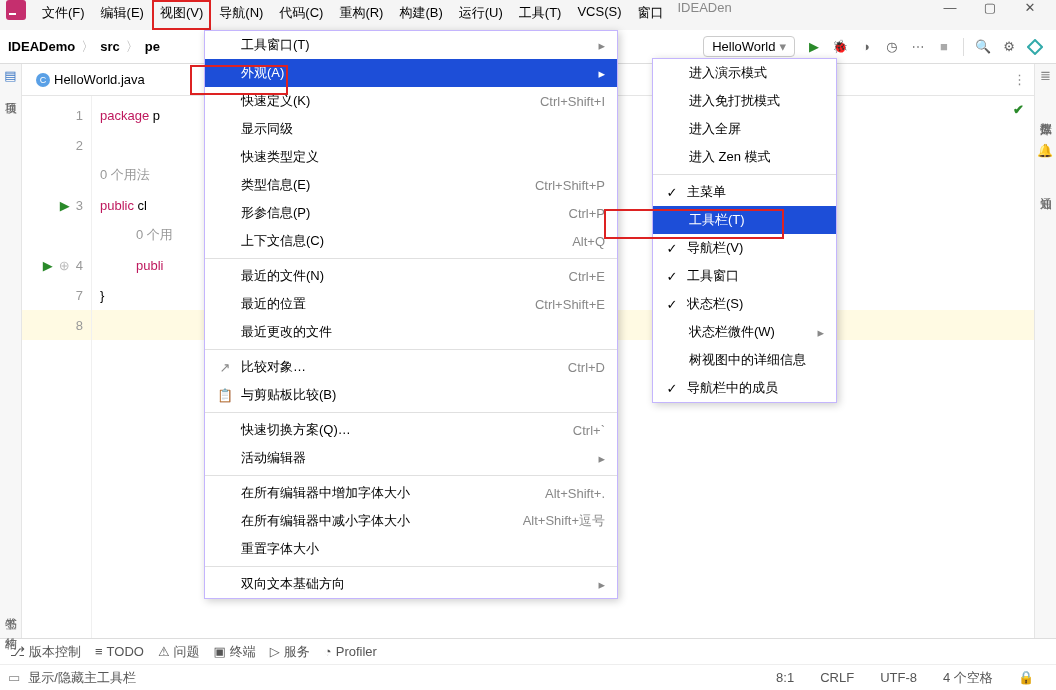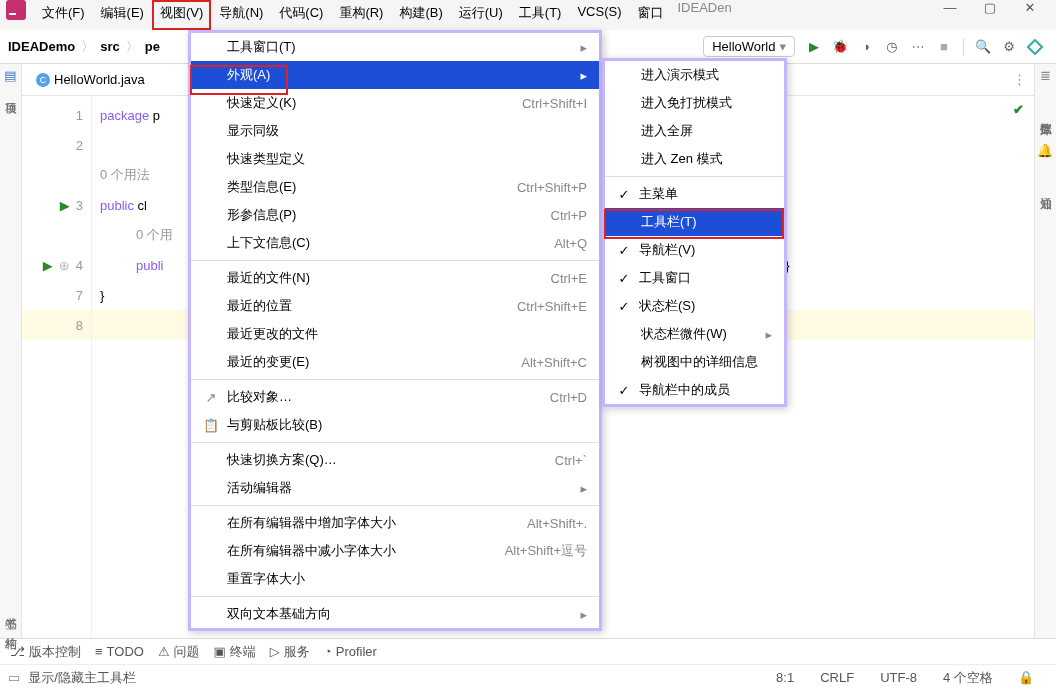--- a/index.html
+++ b/index.html
@@ -36,51 +36,51 @@
 .tab-more { margin-left: auto; margin-right: 8px; color: #888; }
 
 
 .editor { flex: 1; display: flex; font-family: "JetBrains Mono", Consolas, monospace; position: relative; }
 .gutters { width: 70px; background: #fff; padding-top: 4px; border-right: 1px solid #f0f0f0; }
 .code-area { flex: 1; padding-top: 4px; position: relative; }
 .code-line { height: 30px; display: flex; align-items: center; padding-left: 8px; white-space: pre; font-size: 15px;}
 .gutter-line { height: 30px; display: flex; align-items: center; justify-content: flex-end; padding-right: 8px; color: #999; font-size: 14px; position: relative; }
 .gutter-line .run-arrow { color: #2a8a2a; margin-right: 6px; }
 .usage-hint { height: 30px; display: flex; align-items: center; color: #999; font-size: 13px;}
-.kw { color: #8b5cf6; }
+.kw { color: #be185d; }
 .str { color: #067d17; }
 .selected-line { background: #fffae3; }
 .checkmark-ok { position: absolute; right: 10px; top: 6px; color: #2a8a2a; font-weight: bold; }
 
 
 .right-gutter { width: 22px; background: #f7f7f7; border-left: 1px solid #e5e5e5; display: flex; flex-direction: column; align-items: center; padding-top: 4px; gap: 20px;}
 
 
 .bottombar { height: 26px; border-top: 1px solid #ddd; display: flex; align-items: center; gap: 14px; padding: 0 10px; font-size: 12px; color: #555; }
 .bottombar .item { display: flex; align-items: center; gap: 4px; }
 
 
 .statusbar { height: 26px; border-top: 1px solid #eee; display: flex; align-items: center; padding: 0 8px; font-size: 12px; color: #555; }
 .statusbar .spacer { flex: 1; }
 .statusbar .cell { margin: 0 13px; }
 
 
-.menu-popup { position: absolute; background: #fff; border: 3px solid #c4b5fd; box-shadow: 2px 2px 8px rgba(0,0,0,.2); z-index: 50; }
+.menu-popup { position: absolute; background: #fff; border: 1px solid #c4b5fd; box-shadow: 2px 2px 8px rgba(0,0,0,.2); z-index: 50; margin-left: 16px; }
 .menu-popup .row { height: 28px; display: flex; align-items: center; padding: 0 12px; gap: 8px; }
 .menu-popup .row.hover { background: #1d4ed8; color: #fff; }
 .menu-popup .row .label { flex: 1; }
 .menu-popup .row .shortcut { color: #888; margin-left: 24px; }
 .menu-popup .sep { height: 1px; background: #e0e0e0; margin: 3px 0; }
 .menu-popup .row .arrow { color: #888; margin-left: 12px; }
 .menu-popup .row.hover .arrow { color: #fff; }
 .menu-popup .row .chk { width: 14px; text-align: center; }
 .menu-popup .row .ico { width: 16px; text-align: center; color: #888; }
 
 #view-menu { left: 188px; top: 30px; width: 414px; }
-#appearance-submenu { left: 602px; top: 58px; width: 185px; }
+#appearance-submenu { left: 636px; top: 58px; width: 185px; }
 .red-box-row { position: absolute; border: 2px solid #d22; pointer-events: none; }
 #red-appearance { left: 190px; top: 65px; width: 98px; height: 30px; z-index: 60; }
 #red-toolbar { left: 604px; top: 209px; width: 180px; height: 30px; z-index: 60; }
 svg { display: block; }
 </style>
 </head>
 <body>
 
 <div class="titlebar">
   <span class="logo">
@@ -287,25 +287,20 @@
     </div>
     <div class="row">
       <span class="ico"></span>
       <span class="label">最近的位置</span>
       <span class="shortcut">Ctrl+Shift+E</span>
     </div>
     <div class="row">
       <span class="ico"></span>
       <span class="label">最近更改的文件</span>
     </div>
-    <div class="row">
-      <span class="ico"></span>
-      <span class="label">最近的变更(E)</span>
-      <span class="shortcut">Alt+Shift+C</span>
-    </div>
     <div class="sep"></div>
     <div class="row">
       <span class="ico">↗</span>
       <span class="label">比较对象…</span>
       <span class="shortcut">Ctrl+D</span>
     </div>
     <div class="row">
       <span class="ico">📋</span>
       <span class="label">与剪贴板比较(B)</span>
     </div>

